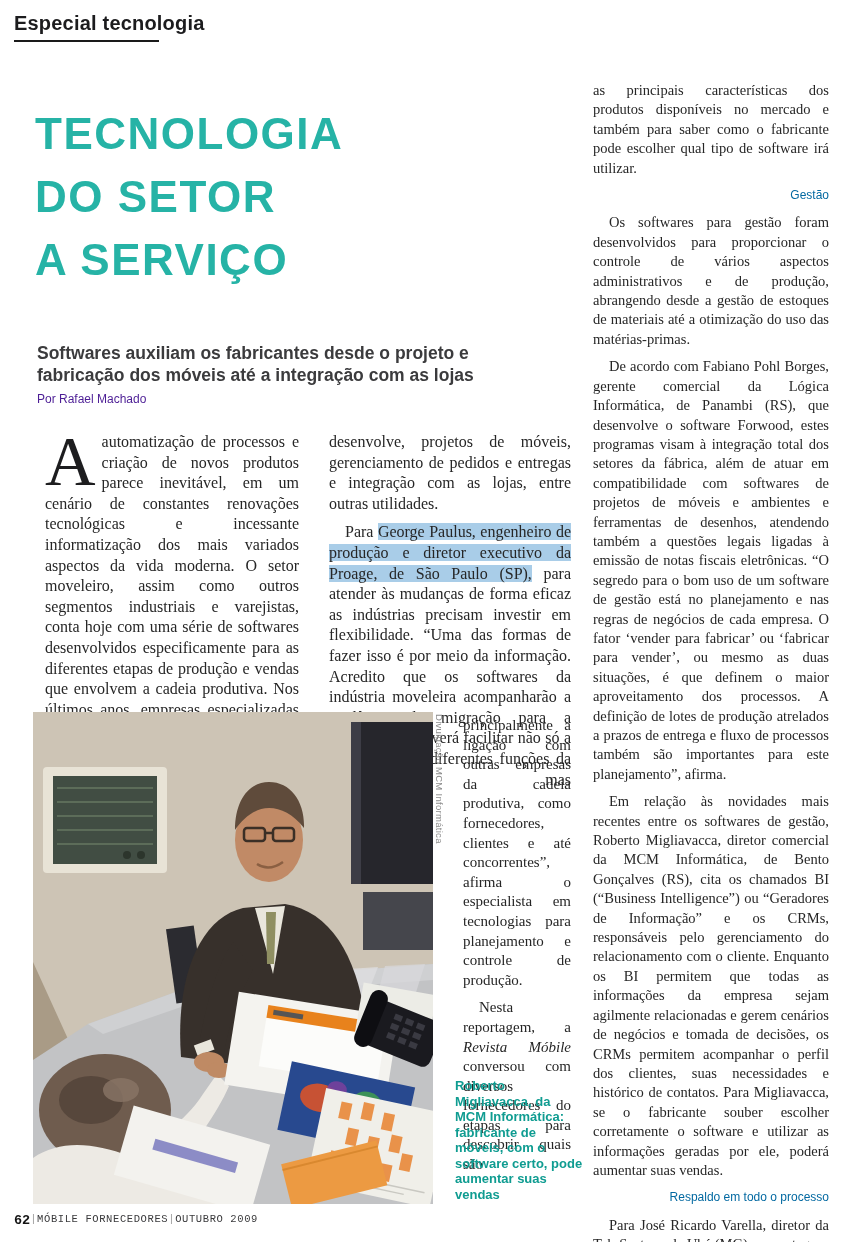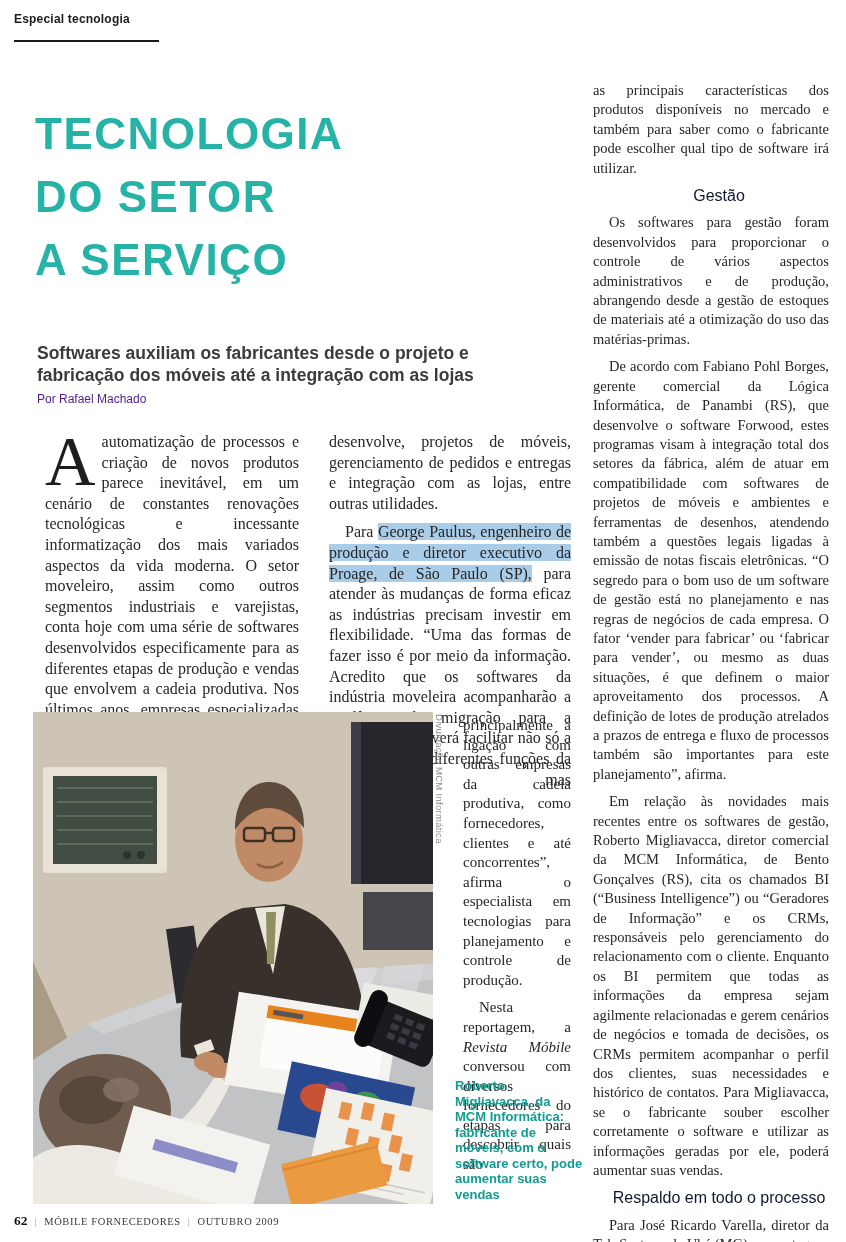--- a/index.html
+++ b/index.html
@@ -1,51 +1,51 @@
 <!DOCTYPE html>
 <html lang="pt"><head>
 <meta charset="utf-8">
 <style>
   html,body{margin:0;padding:0;background:#9a9a9a;}
   .page{position:relative;width:846px;height:1242px;background:#ffffff;overflow:hidden;
         font-family:"Liberation Serif",serif;color:#262626;margin:0 auto;}
   
   .kicker{position:absolute;left:14px;top:12px;font-family:"Liberation Sans",sans-serif;
-          font-weight:bold;font-size:12px;color:#1c1c1e;letter-spacing:.2px;}
+          font-weight:bold;font-size:20px;color:#1c1c1e;letter-spacing:.2px;}
   .kicker-rule{position:absolute;left:14px;top:40px;width:145px;height:2px;background:#1a1a1a;}
   
   .headline{position:absolute;left:35px;top:102px;font-family:"Liberation Sans",sans-serif;
             font-weight:bold;font-size:44px;line-height:63px;letter-spacing:1.5px;color:#26b3a6;}
   .dek{position:absolute;left:37px;top:342px;width:458px;font-family:"Liberation Sans",sans-serif;
        font-size:17.5px;line-height:22px;color:#3b3b3d;font-weight:bold;}
   .byline{position:absolute;left:37px;top:392px;font-family:"Liberation Sans",sans-serif;
           font-size:12px;color:#4c1d95;}
   
   .col{position:absolute;text-align:justify;hyphens:auto;-webkit-hyphens:auto;}
   .col p{margin:8px;}
   .col1{left:37px;top:424px;width:270px;font-size:16px;line-height:20.6px;}
   .col2{left:321px;top:424px;width:258px;font-size:16px;line-height:20.6px;}
   .colnarrow{left:455px;top:708px;width:124px;font-size:15px;line-height:19.6px;}
   .col3{left:585px;top:73px;width:252px;font-size:14.5px;line-height:19.4px;}
   .indent{text-indent:16px;}
   .cont{text-align-last:justify;}
   .dropcap{float:left;font-size:70px;line-height:56px;padding:2px 6px 0 0;color:#1d1d1f;}
   .hl{background:#a9cde8;}
   .it{font-style:italic;}
-  .subhead{font-family:"Liberation Sans",sans-serif;color:#0f172a;font-size:16px;
-           margin:21px 0 3px 0;text-indent:16px;text-align:center;}
+  .subhead{font-family:"Liberation Sans",sans-serif;color:#0369a1;font-size:12px;
+           margin:21px 0 3px 0;text-indent:16px;text-align:right;}
   
   .photo{position:absolute;left:33px;top:712px;width:400px;height:492px;overflow:hidden;}
   .credit{position:absolute;left:434px;top:714px;writing-mode:vertical-rl;
           font-family:"Liberation Sans",sans-serif;font-size:9.5px;color:#8b8b8b;letter-spacing:.3px;}
   .caption{position:absolute;left:455px;top:1078px;width:130px;font-family:"Liberation Sans",sans-serif;
            font-weight:bold;font-size:13px;line-height:15.5px;color:#0f9c91;}
   
-  .footer{position:absolute;left:14px;top:1213px;font-family:Liberation Serif, serif;
-          font-size:10.5px;color:#3a3a3c;letter-spacing:.6px;display:flex;align-items:center;gap:7px;}
+  .footer{position:absolute;left:14px;top:1213px;font-family:Liberation Mono, monospace;
+          font-size:10.5px;color:#3a3a3c;letter-spacing:.6px;display:flex;align-items:flex-start;}
   .footer .pnum{font-weight:bold;font-size:13.5px;color:#141414;letter-spacing:0;}
   .footer .sep{color:#9b9b9b;}
 </style>
 </head>
 <body>
 
 <div class="page">
 
   <div class="kicker">Especial tecnologia</div>
   <div class="kicker-rule"></div>

